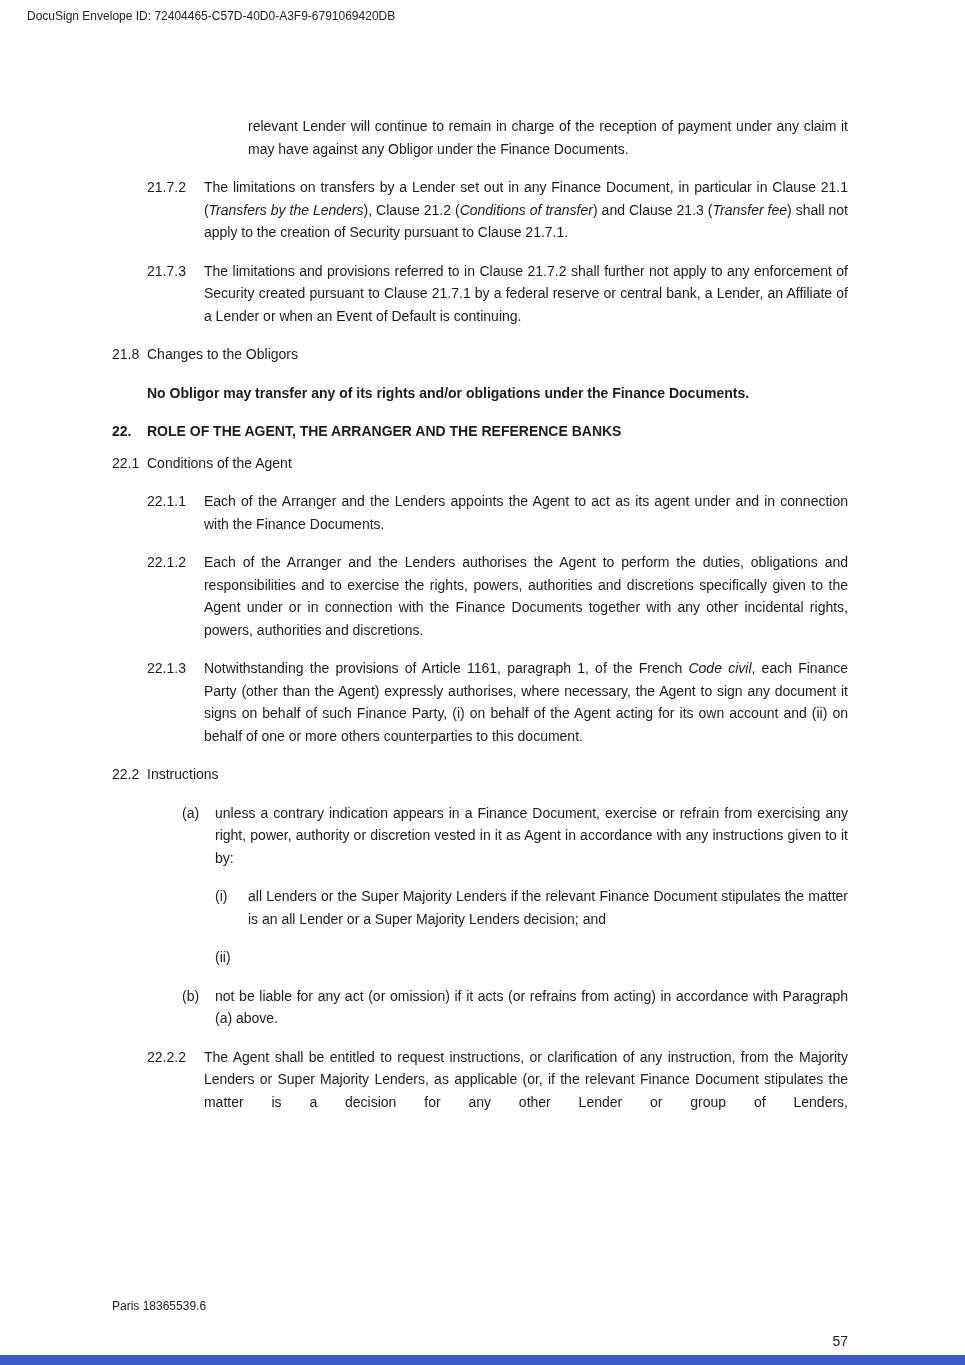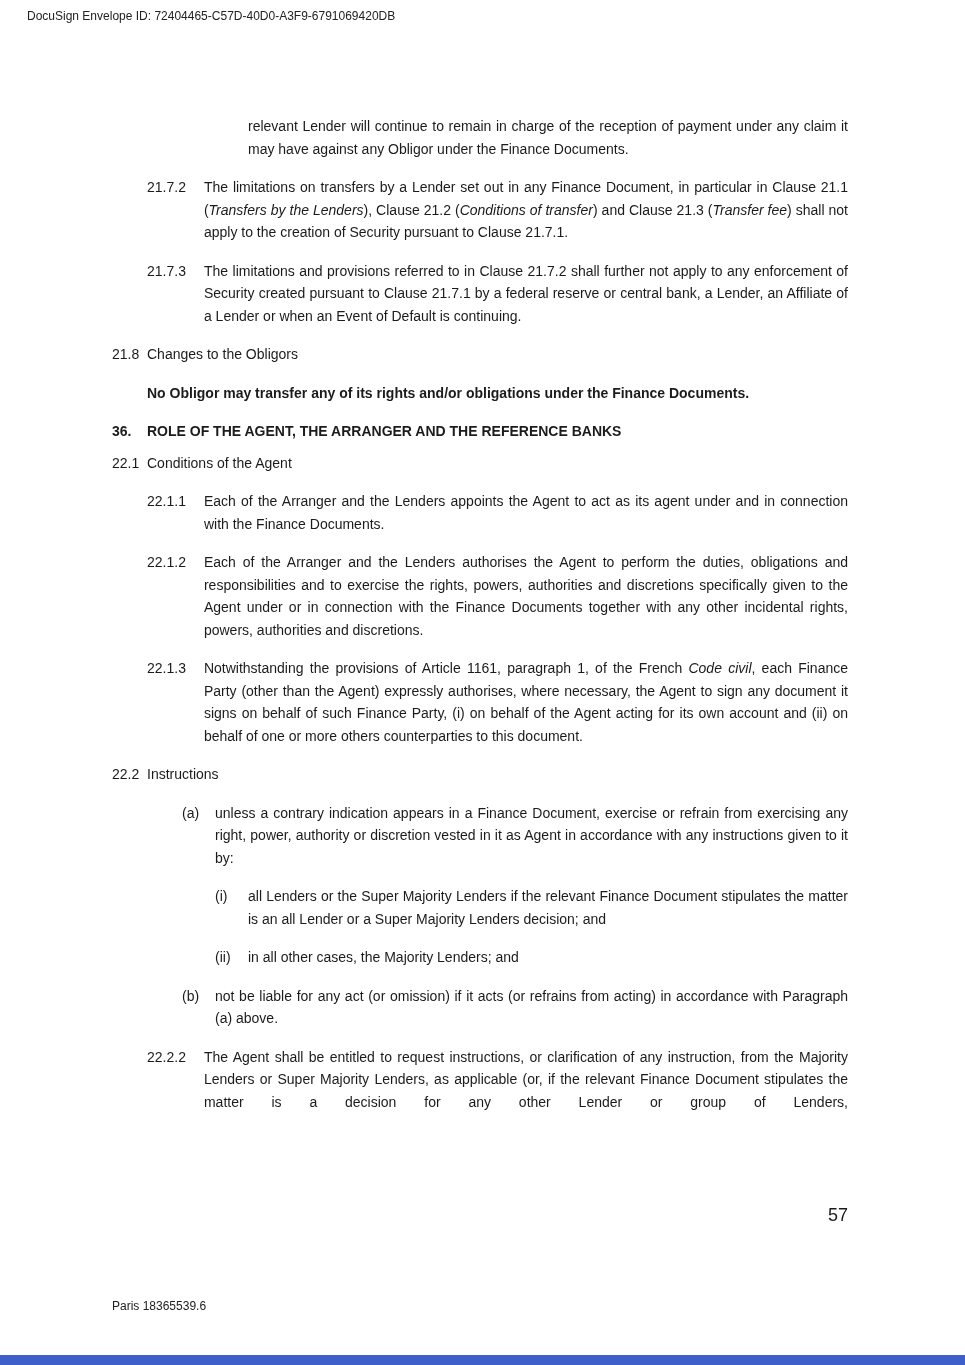--- a/index.html
+++ b/index.html
@@ -35,22 +35,22 @@
   .item-l3 { padding-left: 70px; }
   .item-l4 { padding-left: 103px; }
   .continuation-l4 { padding-left: 136px; }
   .item-l3 .clause-label, .item-l4 .clause-label { flex: 0 0 33px; }
   .clause-row.bold { font-weight: bold; margin-bottom: 9px; }
   .clause-text { flex: 1 1 auto; text-align: justify; }
   .clause-row:last-child .clause-text { text-align-last: justify; }
   .it { font-style: italic; }
   .page-number {
     position: absolute;
-    top: 1204px; right: 117px;
-    font-size: 18px;
+    top: 1330px; right: 117px;
+    font-size: 14px;
     line-height: 22px;
   }
   .footer-reference {
     position: absolute;
     left: 112px; top: 1299px;
     font-size: 12px;
     line-height: 15px;
     color: #222222;
     white-space: nowrap;
   }
@@ -78,21 +78,21 @@
       <div class="clause-text"><span>The limitations and provisions referred to in Clause 21.7.2 shall further not apply to any enforcement of Security created pursuant to Clause 21.7.1 by a federal reserve or central bank, a Lender, an Affiliate of a Lender or when an Event of Default is continuing.</span></div>
     </div>
     <div class="clause-row heading-l1">
       <div class="clause-label">21.8</div>
       <div class="clause-text"><span>Changes to the Obligors</span></div>
     </div>
     <div class="clause-row body-l1">
       <div class="clause-text"><span>No Obligor may transfer any of its rights and/or obligations under the Finance Documents.</span></div>
     </div>
     <div class="clause-row heading-l1 bold">
-      <div class="clause-label">36.</div>
+      <div class="clause-label">22.</div>
       <div class="clause-text"><span>ROLE OF THE AGENT, THE ARRANGER AND THE REFERENCE BANKS</span></div>
     </div>
     <div class="clause-row heading-l1">
       <div class="clause-label">22.1</div>
       <div class="clause-text"><span>Conditions of the Agent</span></div>
     </div>
     <div class="clause-row clause-l2">
       <div class="clause-label">22.1.1</div>
       <div class="clause-text"><span>Each of the Arranger and the Lenders appoints the Agent to act as its agent under and in connection with the Finance Documents.</span></div>
     </div>
@@ -111,21 +111,20 @@
     <div class="clause-row item-l3">
       <div class="clause-label">(a)</div>
       <div class="clause-text"><span>unless a contrary indication appears in a Finance Document, exercise or refrain from exercising any right, power, authority or discretion vested in it as Agent in accordance with any instructions given to it by:</span></div>
     </div>
     <div class="clause-row item-l4">
       <div class="clause-label">(i)</div>
       <div class="clause-text"><span>all Lenders or the Super Majority Lenders if the relevant Finance Document stipulates the matter is an all Lender or a Super Majority Lenders decision; and</span></div>
     </div>
     <div class="clause-row item-l4">
       <div class="clause-label">(ii)</div>
-      <div class="clause-text"><span>in all other cases, the Majority Lenders; and</span></div>
     </div>
     <div class="clause-row item-l3">
       <div class="clause-label">(b)</div>
       <div class="clause-text"><span>not be liable for any act (or omission) if it acts (or refrains from acting) in accordance with Paragraph (a) above.</span></div>
     </div>
     <div class="clause-row clause-l2">
       <div class="clause-label">22.2.2</div>
       <div class="clause-text"><span>The Agent shall be entitled to request instructions, or clarification of any instruction, from the Majority Lenders or Super Majority Lenders, as applicable (or, if the relevant Finance Document stipulates the matter is a decision for any other Lender or group of Lenders,</span></div>
     </div>
   </div>

